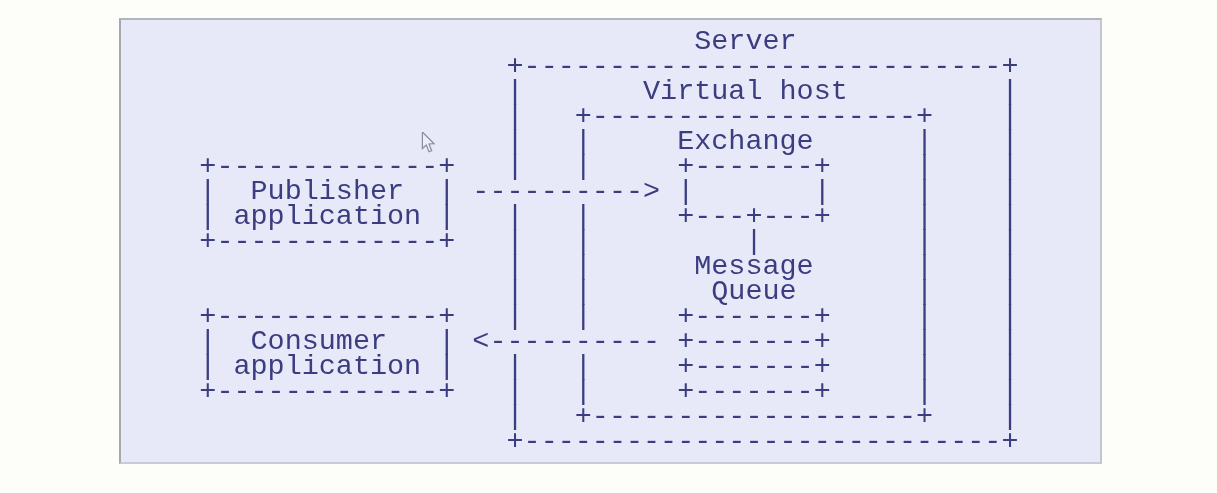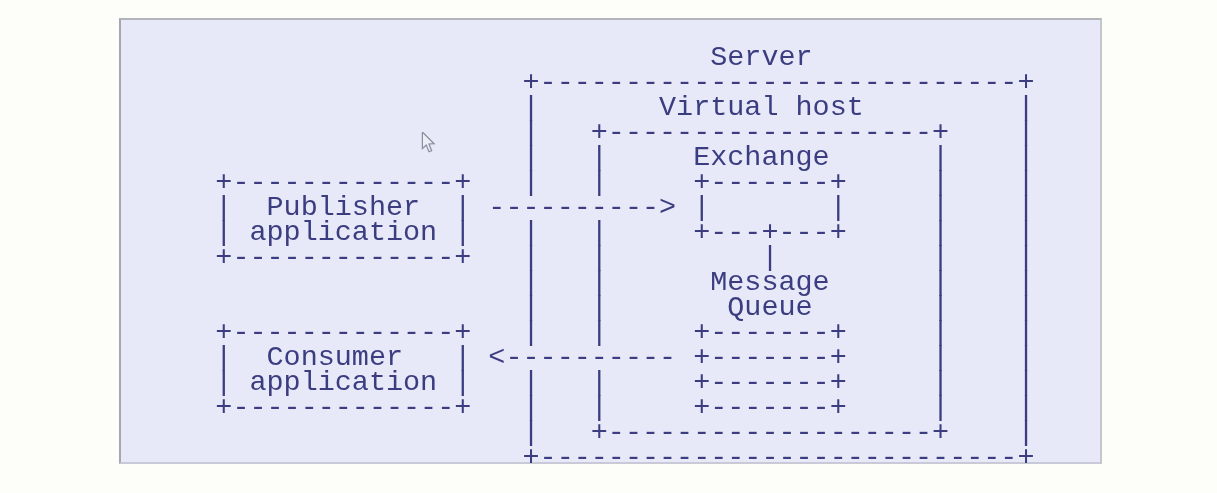--- a/index.html
+++ b/index.html
@@ -21,21 +21,21 @@
     left:119px;top:18px;
     width:983px;height:446px;
     box-sizing:border-box;
     background:var(--panel-bg);
     border:2px solid;
     border-color:#b3b5ba #c4c6ce #c8cbd7 var(--panel-border);
   }
   pre.ascii{
     position:absolute;
     left:-7px;top:9px;
-    margin:16px;padding:0;
+    margin:0;padding:0;
     font-family:"Liberation Mono","DejaVu Sans Mono",monospace;
     font-size:28.45px;
     line-height:25px;
     color:var(--ink);
     white-space:pre;
     letter-spacing:0;
   }
   .cursor{
     position:absolute;
     left:421px;top:132px;

